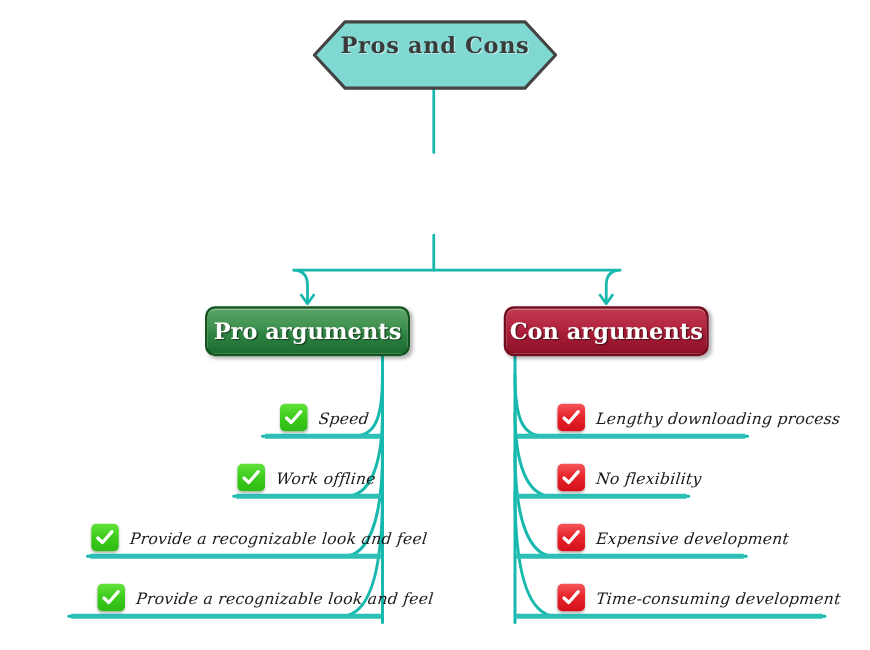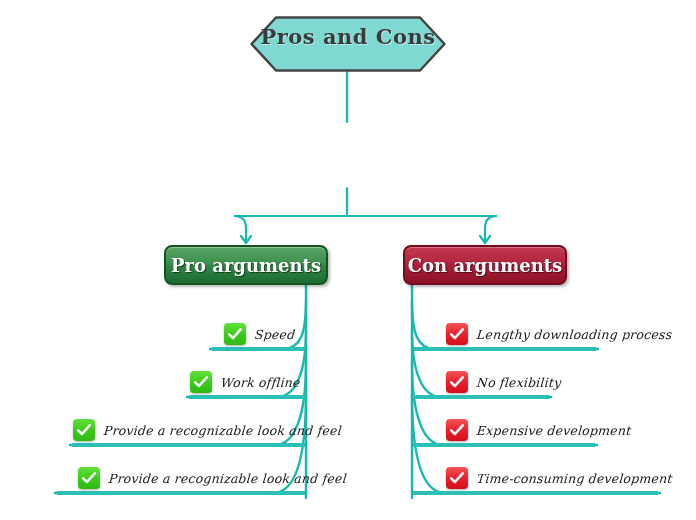--- a/index.html
+++ b/index.html
@@ -41,21 +41,21 @@
     position: absolute;
     left: 0;
     top: 0;
     width: 196px;
     height: 40px;
     display: flex;
     align-items: center;
     justify-content: center;
     font-family: "DejaVu Serif", "Liberation Serif", serif;
     font-weight: bold;
-    font-size: 21px;
+    font-size: 18px;
     letter-spacing: 0.5px;
     color: #3a3a3a;
     text-shadow: 1px 1px 0 rgba(255,255,255,.45);
   }
 
   
   .ellipse-node {
     position: absolute;
     left: 268px;
     top: 122px;

